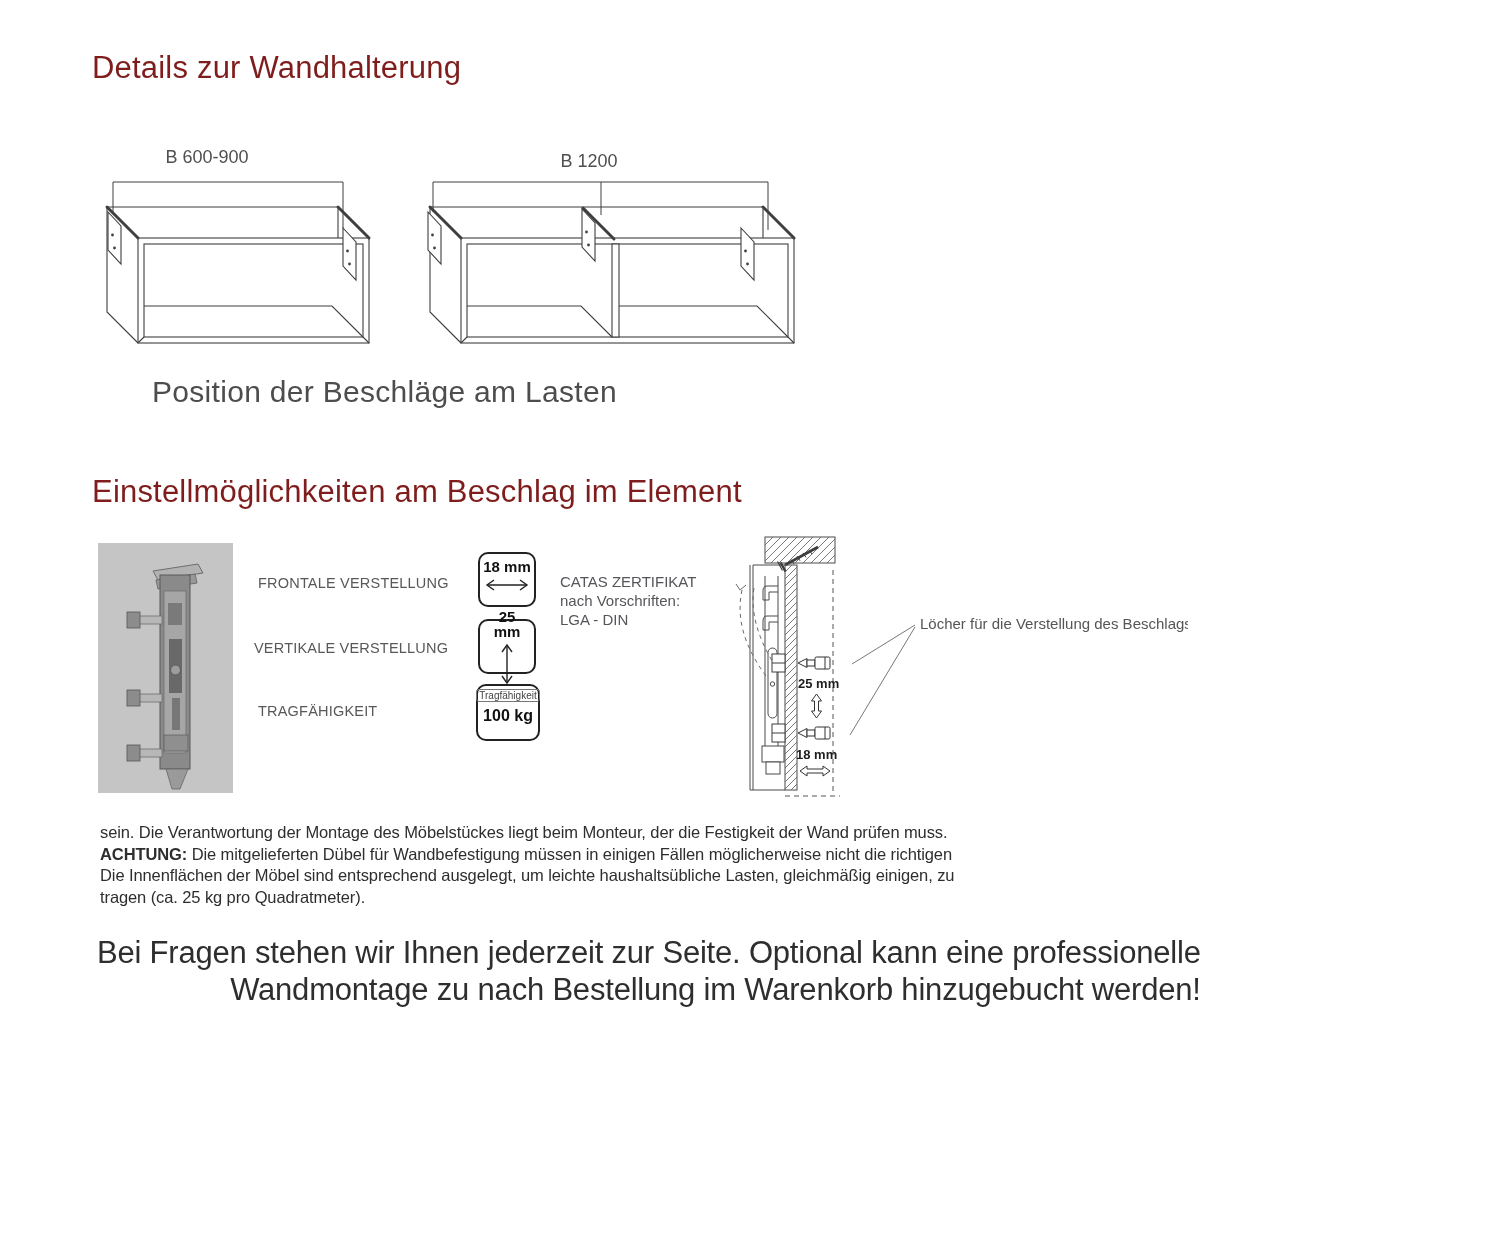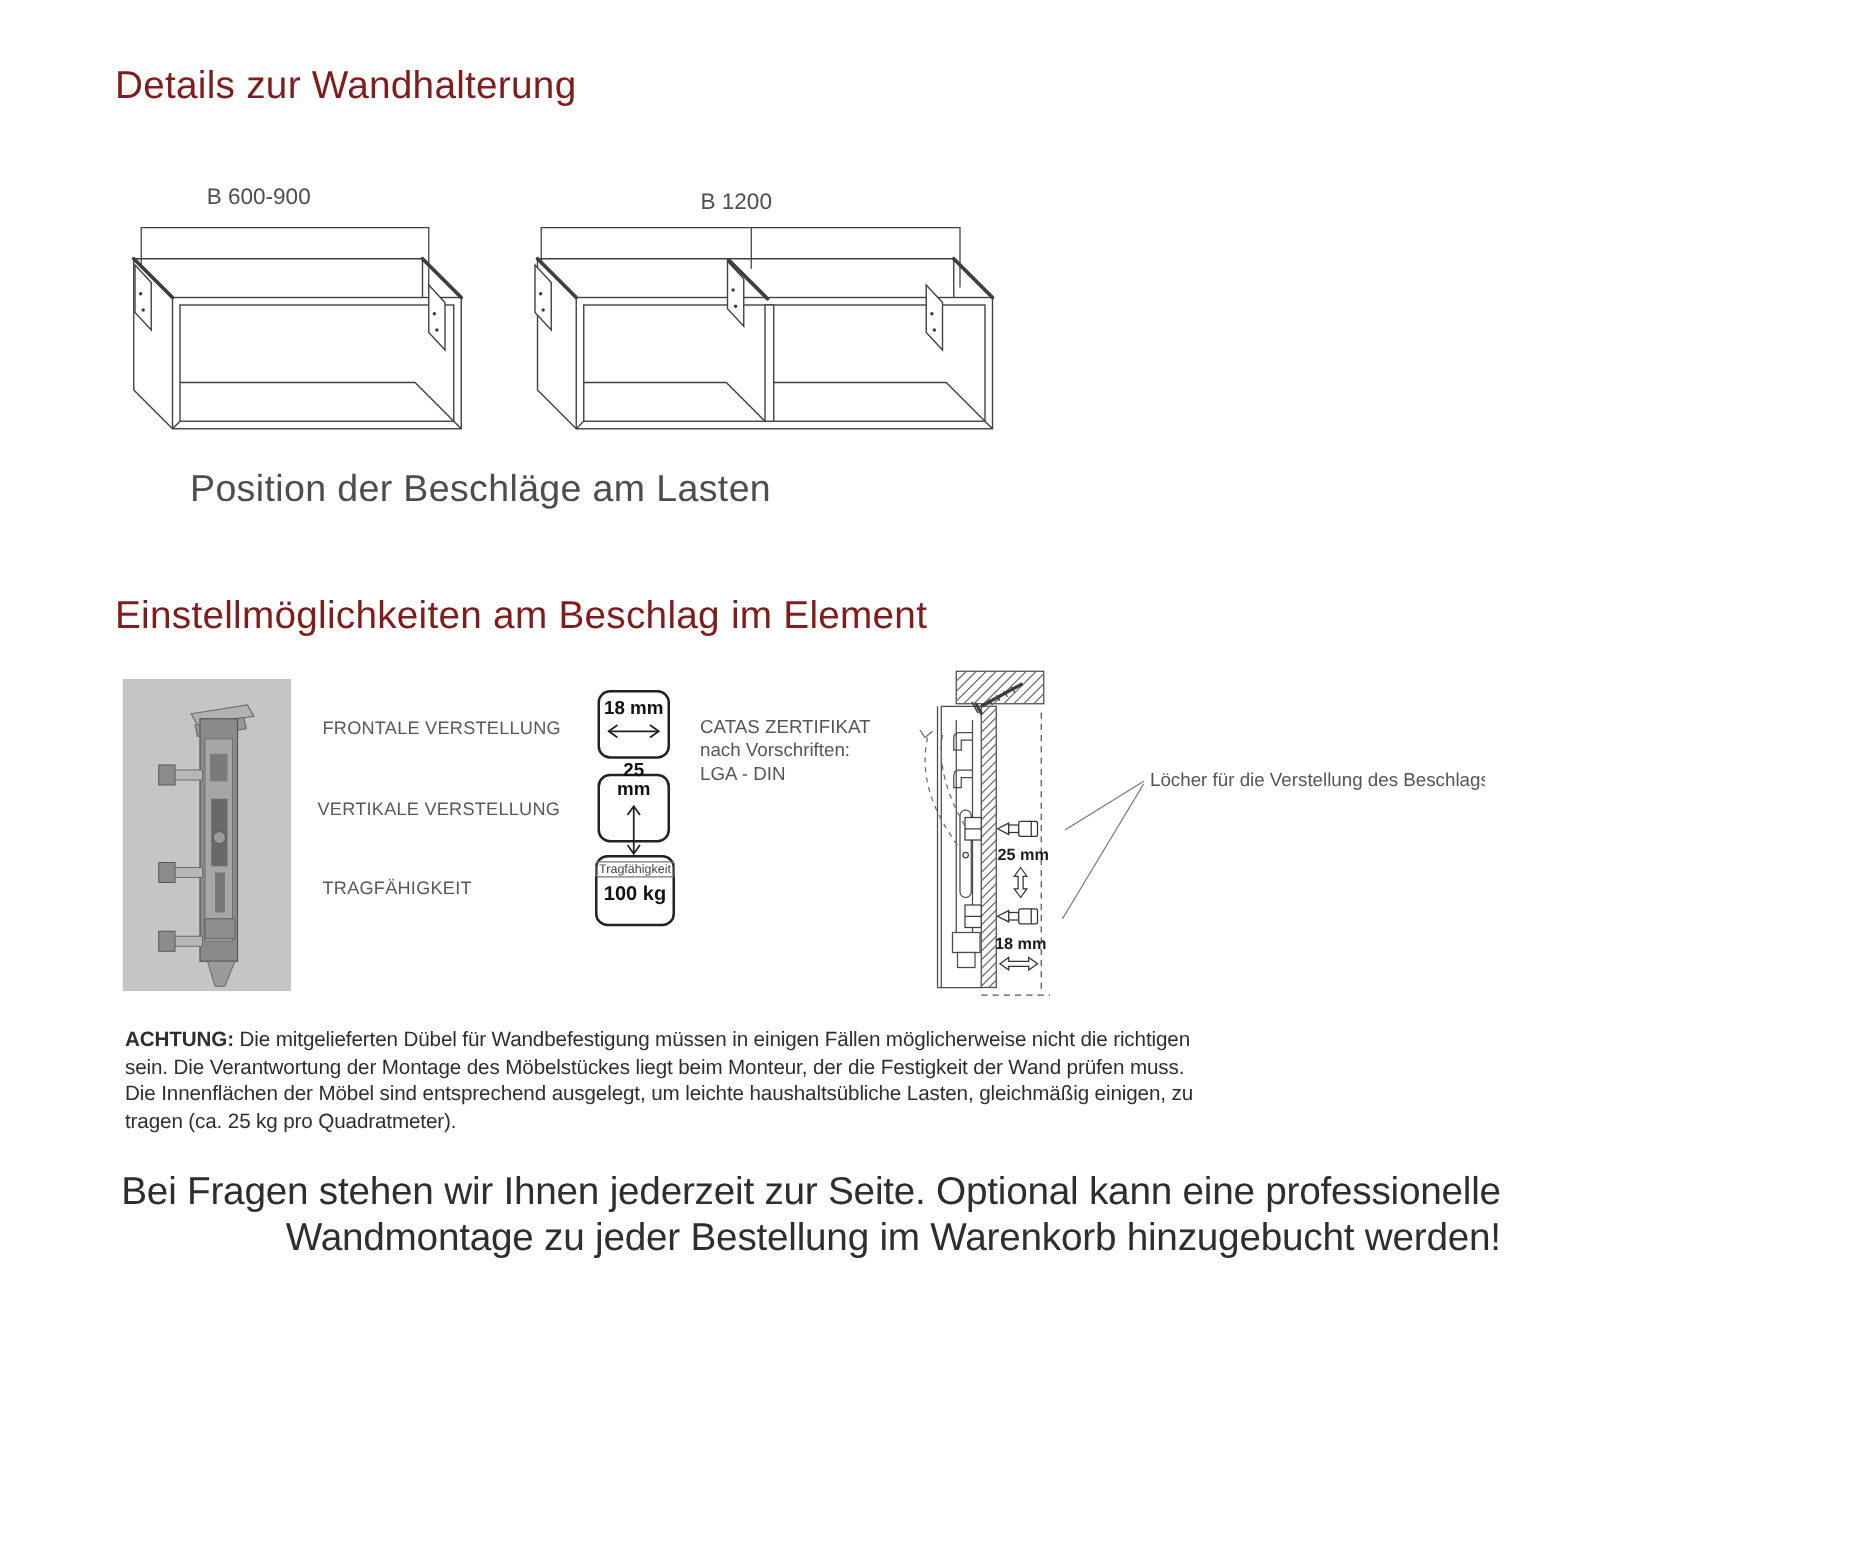--- a/index.html
+++ b/index.html
@@ -278,23 +278,23 @@
   <polygon points="88.5,166 93.5,173 90.5,173 90.5,183 93.5,183 88.5,190 83.5,183 86.5,183 86.5,173 83.5,173" fill="#fff" stroke="#333" stroke-width="1"></polygon>
   <text class="dim" x="68" y="231">18 mm</text>
   <polygon points="72,243 79,238 79,241 95,241 95,238 102,243 95,248 95,245 79,245 79,248" fill="#fff" stroke="#333" stroke-width="1"></polygon>
   <g stroke="#777" stroke-width="1" fill="none">
     <path d="M187,97 L124,136 M187,99 L122,207"></path>
   </g>
   <text class="holes" x="192" y="101">Löcher für die Verstellung des Beschlags</text>
 </svg>
 
 <div class="abs warning" style="left:100px;top:822px">
+  <span class="wline">sein. Die Verantwortung der Montage des Möbelstückes liegt beim Monteur, der die Festigkeit der Wand prüfen muss.</span>
   <span class="wline"><strong>ACHTUNG:</strong>
     <span>Die mitgelieferten Dübel für Wandbefestigung müssen in einigen Fällen möglicherweise nicht die richtigen</span></span>
-  <span class="wline">sein. Die Verantwortung der Montage des Möbelstückes liegt beim Monteur, der die Festigkeit der Wand prüfen muss.</span>
   <span class="wline">Die Innenflächen der Möbel sind entsprechend ausgelegt, um leichte haushaltsübliche Lasten, gleichmäßig einigen, zu</span>
   <span class="wline">tragen (ca. 25 kg pro Quadratmeter).</span>
 </div>
 
 <div class="abs footer-text" style="left:97px;top:934px">
   <span>Bei Fragen stehen wir Ihnen jederzeit zur Seite. Optional kann eine professionelle</span>
-  <span>Wandmontage zu jeder Bestellung im Warenkorb hinzugebucht werden!</span>
+  <span>Wandmontage zu nach Bestellung im Warenkorb hinzugebucht werden!</span>
 </div>
 
 </body></html>

